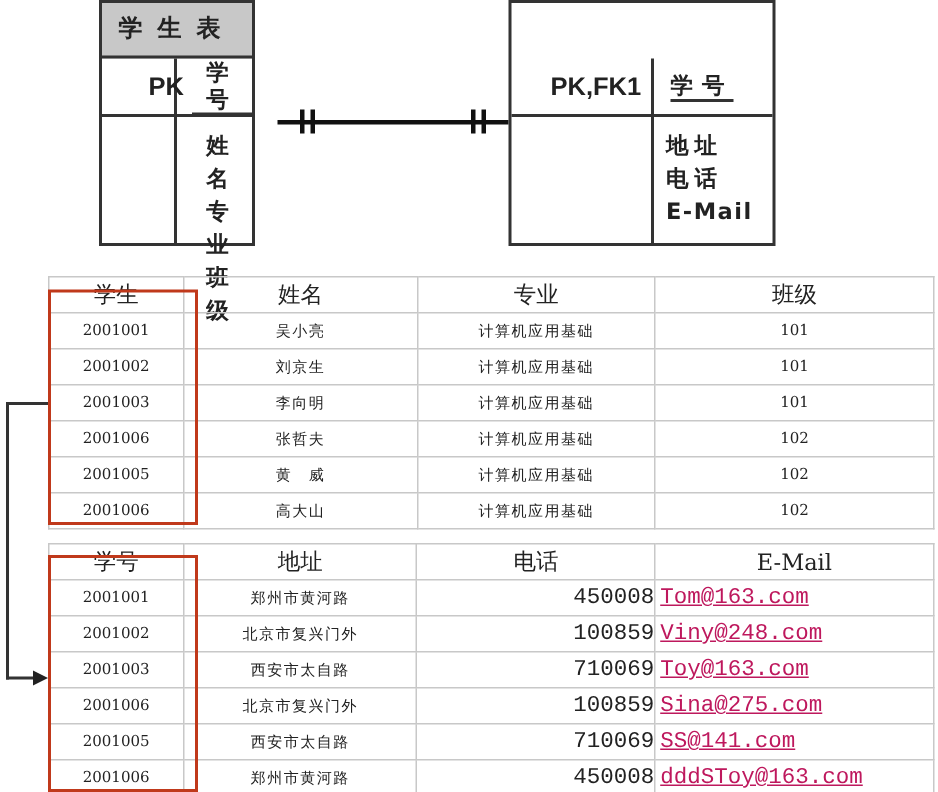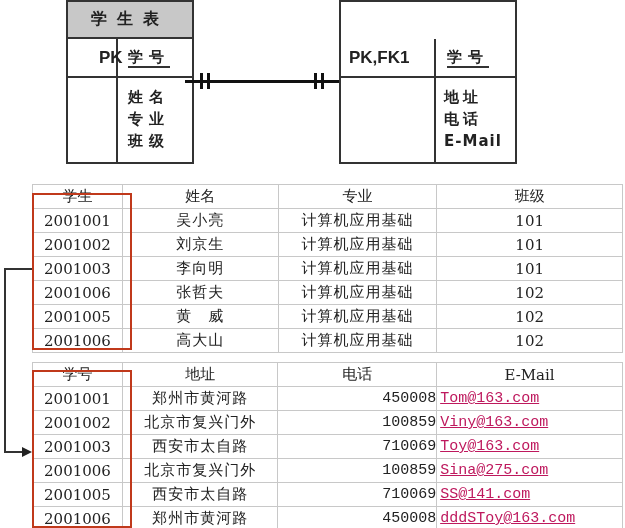--- a/index.html
+++ b/index.html
@@ -15,35 +15,35 @@
                 font-family:"Liberation Sans", sans-serif; font-weight:bold; font-size:17px; }
   .entity .keyattr { position:absolute; top:37px; height:37px; display:flex; align-items:center;
                      font-size:15px; font-weight:bold; letter-spacing:6px; }
   .entity .keyattr span { border-bottom:2px solid #333; line-height:18px; }
   .entity .attrs { position:absolute; top:84px; font-size:15px; font-weight:bold; line-height:22px; letter-spacing:6px; }
   .rel-line { position:absolute; left:185px; top:80px; width:155px; height:3px; background:#111; }
   .tick { position:absolute; width:3px; height:16px; background:#111; top:73px; }
 
   table.grid { position:absolute; border-collapse:collapse; font-family:"DejaVu Serif", serif; }
   table.grid td, table.grid th { border:1px solid #c8c8c8; padding:0; height:23px; text-align:center;
-                  font-size:15px; font-weight:normal; color:#222; }
+                  font-size:10px; font-weight:normal; color:#222; }
   table.grid th { font-family:"DejaVu Sans", sans-serif; font-size:15px; }
   table.grid td.cn { font-family:"DejaVu Sans", sans-serif; letter-spacing:1px; }
   table.grid td.mono { font-family:"Liberation Mono", monospace; font-size:15px; text-align:right; padding-left:40px; }
   table.grid td.email { text-align:left; padding-left:3px; font-family:"Liberation Mono", monospace; font-size:15px; }
   table.grid td.email a { color:#be185d; text-decoration:underline; }
   .redbox { position:absolute; border:2px solid #c0391b; box-sizing:border-box; pointer-events:none; }
   .conn { position:absolute; background:#333; }
   .arrowhead { position:absolute; width:0; height:0; border-top:5px solid transparent; border-bottom:5px solid transparent;
                border-left:10px solid #222; }
 </style>
 </head>
 <body>
 
-<div class="entity" style="left:66px; top:0; width:128px; height:164px;text-align:center;">
+<div class="entity" style="left:66px; top:0; width:104px; height:164px;text-align:center;">
   <div class="head">学生表</div>
   <div class="pkrow"></div>
   <div class="vdiv" style="left:48px;"></div>
   <div class="pk" style="left:8px;margin-left:23px;">PK</div>
   <div class="keyattr" style="left:60px;">
     <span>学号</span>
   </div>
   <div class="attrs" style="left:60px;">
     <div>姓名</div>
     <div>专业</div>
@@ -53,21 +53,21 @@
 
 <div class="rel-line"></div>
 <div class="tick" style="left:200px;"></div>
 <div class="tick" style="left:207px;"></div>
 <div class="tick" style="left:314px;"></div>
 <div class="tick" style="left:321px;"></div>
 
 <div class="entity" style="left:339px; top:0; width:178px; height:164px;">
   <div class="pkrow"></div>
   <div class="vdiv" style="left:93px;"></div>
-  <div class="pk" style="left:8px;">PK,FK1</div>
+  <div class="pk" style="left:26px;">PK,FK1</div>
   <div class="keyattr" style="left:106px;">
     <span>学号</span>
   </div>
   <div class="attrs" style="left:103px; letter-spacing:4px;">
     <div>地址</div>
     <div>电话</div>
     <div style="letter-spacing:1px;">E-Mail</div>
   </div>
 </div>
 
@@ -141,21 +141,21 @@
   <tr>
     <td>2001001</td>
     <td class="cn">郑州市黄河路</td>
     <td class="mono">450008</td>
     <td class="email"><a>Tom@163.com</a></td>
   </tr>
   <tr>
     <td>2001002</td>
     <td class="cn">北京市复兴门外</td>
     <td class="mono">100859</td>
-    <td class="email"><a>Viny@163.com</a></td>
+    <td class="email"><a>Viny@248.com</a></td>
   </tr>
   <tr>
     <td>2001003</td>
     <td class="cn">西安市太自路</td>
     <td class="mono">710069</td>
     <td class="email"><a>Toy@163.com</a></td>
   </tr>
   <tr>
     <td>2001006</td>
     <td class="cn">北京市复兴门外</td>

